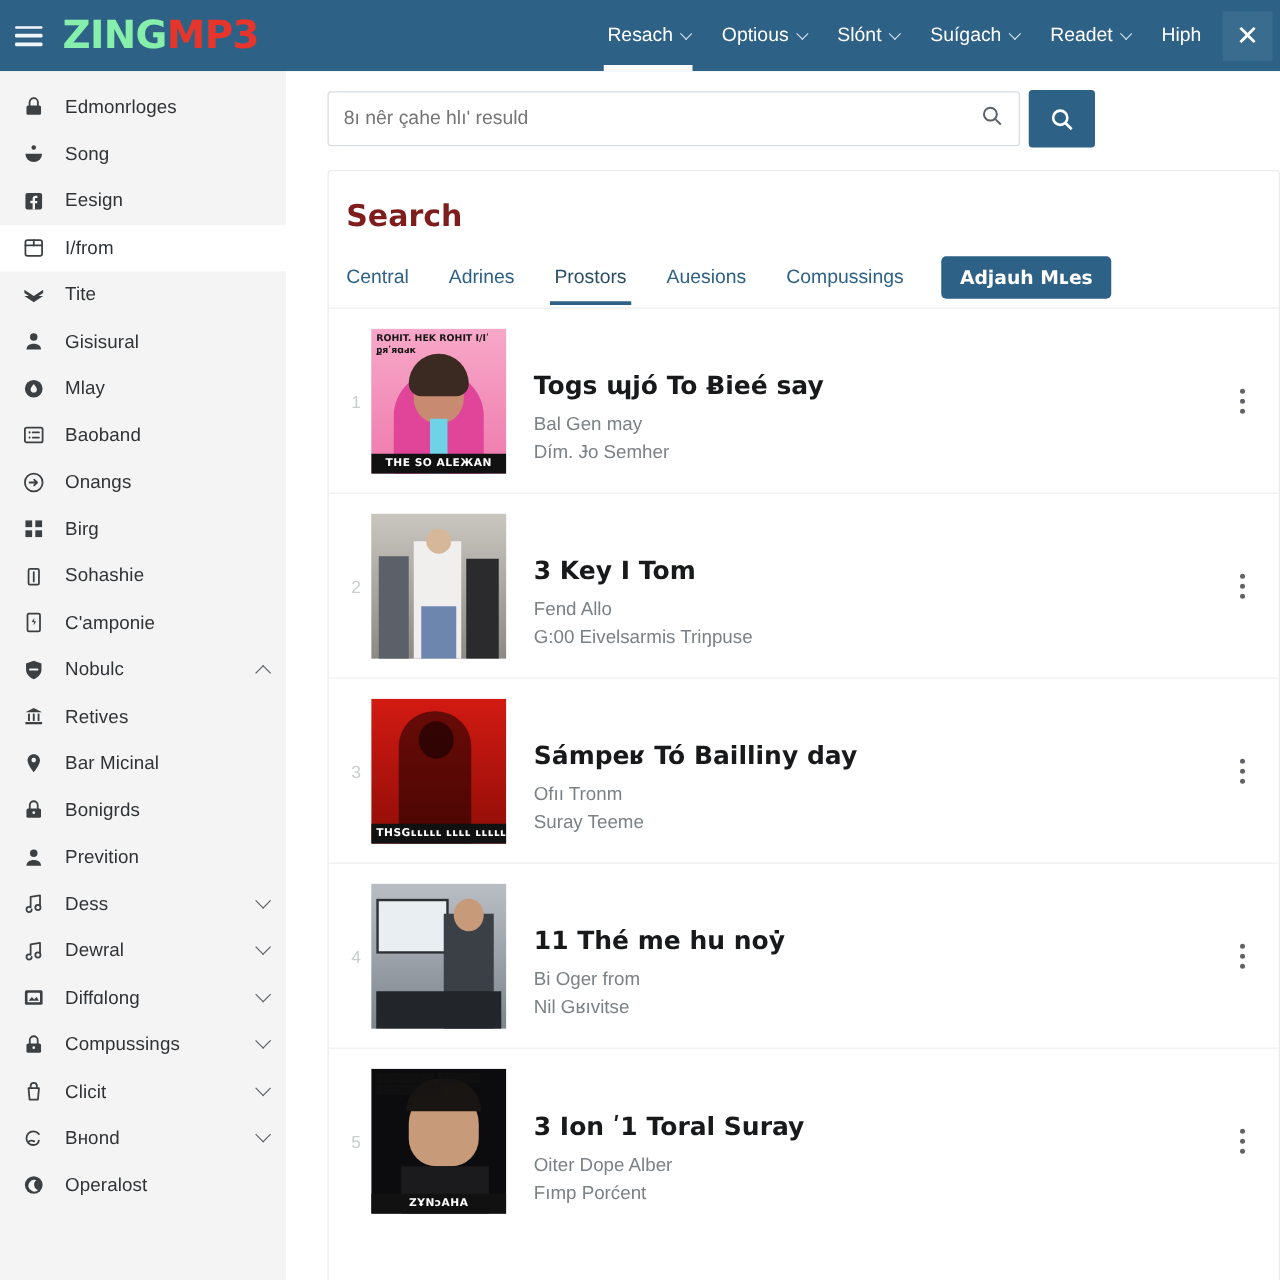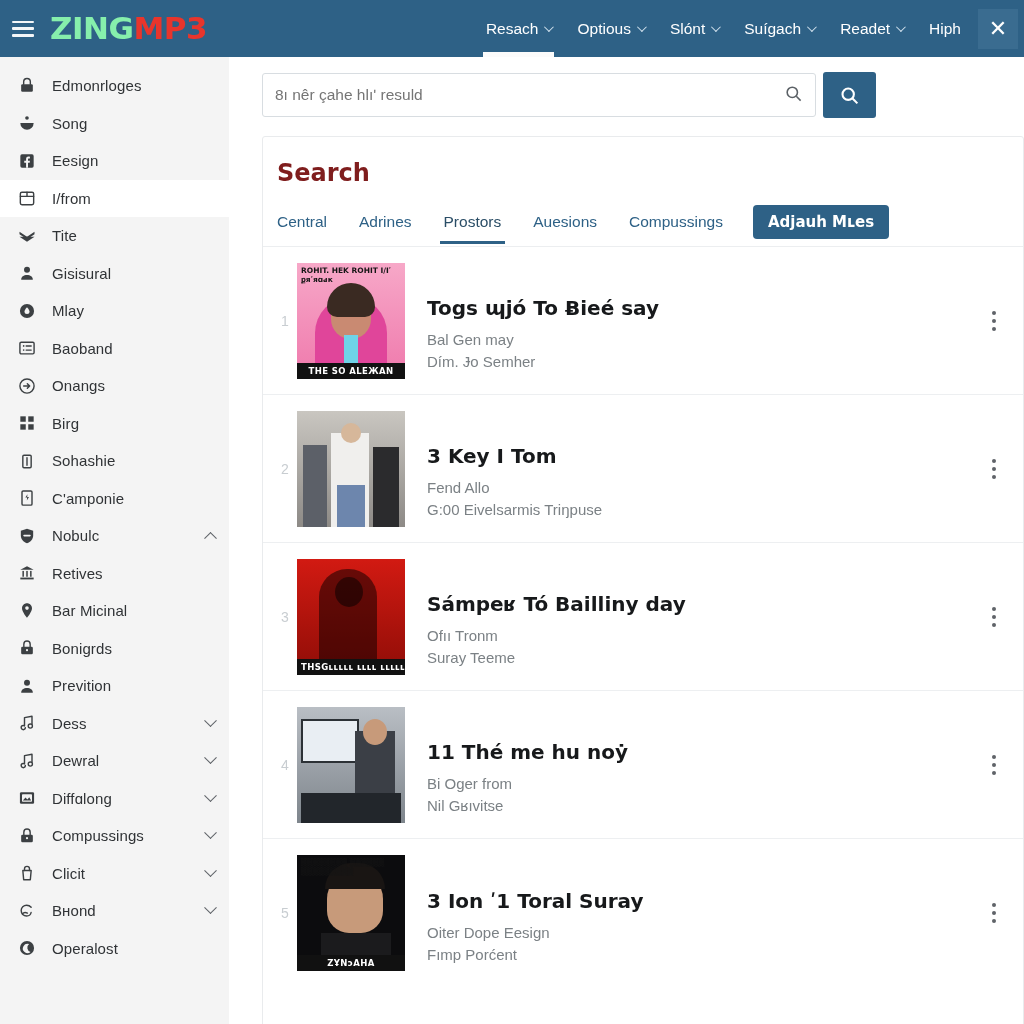--- a/index.html
+++ b/index.html
@@ -630,21 +630,21 @@
               <div style="position:absolute;left:28px;top:8px;width:60px;height:26px;background:#191513;border-radius:30px 30px 0 0"></div>
               <div style="position:absolute;left:24px;top:78px;width:70px;height:38px;background:#1b1b1d"></div>
             </div>
             <div class="art-top">▒▒▒▒▒▒▒▒
 ▒▒▒▒▒▒
 ▒▒▒▒▒▒▒▒▒</div>
             <div class="art-cap">ZҰNɔAHA</div>
           </div>
           <div class="meta">
             <div class="r-title">3 Ion ʹ1 Toral Suray</div>
-            <div class="r-sub">Oiter Dope Eesign</div>
+            <div class="r-sub">Oiter Dope Alber</div>
             <div class="r-sub">Fımp Porćent</div>
           </div>
           <div class="kebab">
             <i></i>
             <i></i>
             <i></i>
           </div>
         </div>
       </div>
   </div>

